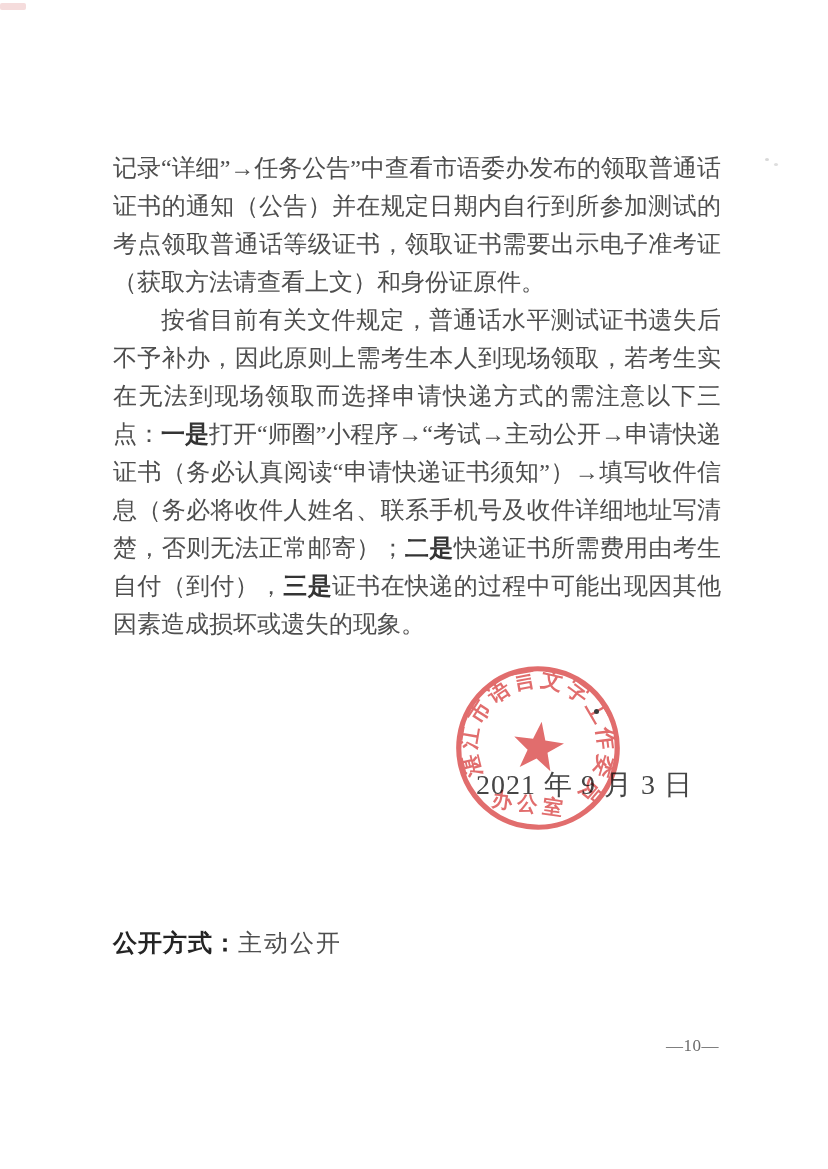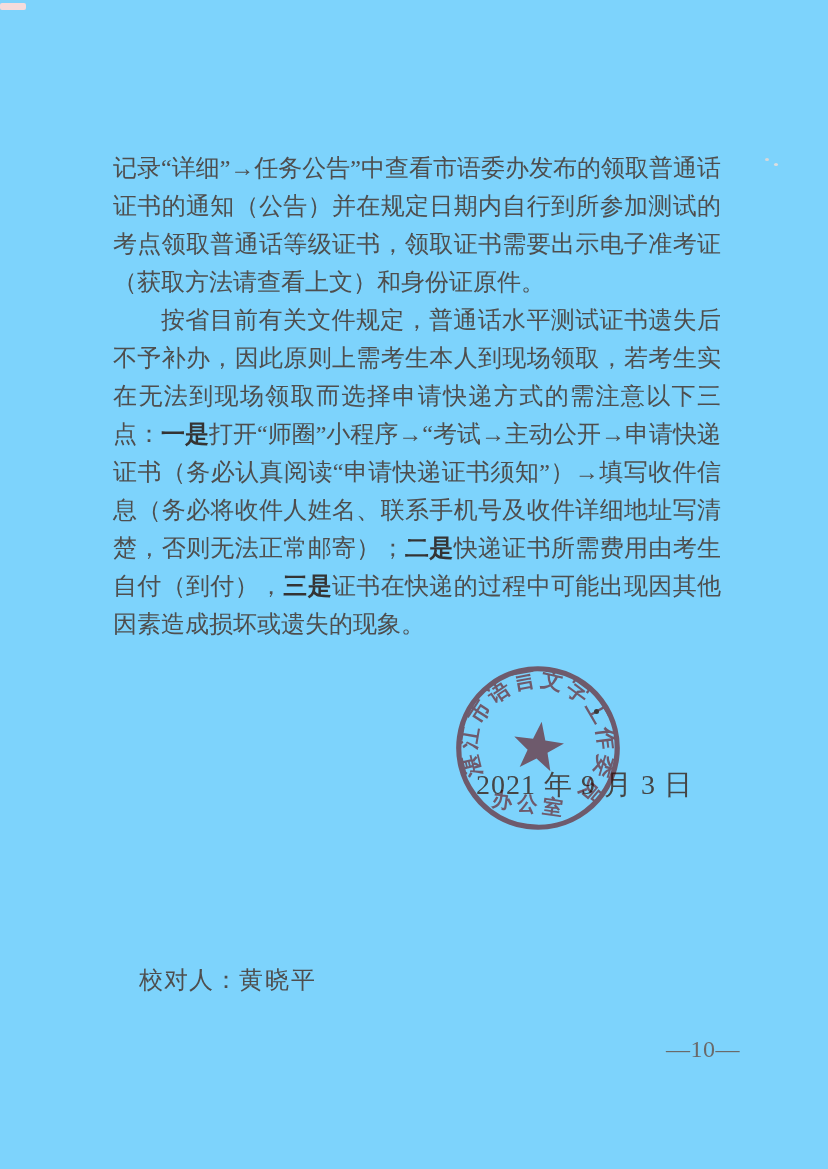--- a/index.html
+++ b/index.html
@@ -1,20 +1,20 @@
 <!DOCTYPE html>
 <html><head>
 <meta charset="utf-8">
 <style>
   html,body { margin:0; padding:0; background:#e8e8e8; }
   .page {
     position:relative;
     width:828px; height:1169px;
     margin:0 auto;
-    background:#7dd3fc;
+    background:#ffffff;
     font-family:"Liberation Serif", serif;
     overflow:hidden;
   }
   
   .body-text {
     position:absolute;
     left:113px; top:149px; width:608px;
     font-size:24px; line-height:38px;
     color:#4e4e4e;
     text-align:justify;
@@ -49,21 +49,21 @@
   .footer-line { position:absolute; font-size:24px; white-space:nowrap; }
   .footer-line.l1 { left:113px; top:927px; }
   .footer-line.l2 { left:139px; top:964px; }
   .footer-label-bold { font-weight:bold; color:#242424; letter-spacing:1px; }
   .footer-label-reg  { color:#4e4e4e; letter-spacing:1px; }
   .footer-value { color:#4e4e4e; letter-spacing:2px; }
 
   
   .page-number {
     position:absolute; left:666px; top:1036px;
-    font-size:24px; color:#6a6a6a; letter-spacing:0.5px;
+    font-size:17px; color:#6a6a6a; letter-spacing:0.5px;
   }
 
   
   .artifact-pink-line {
     position:absolute; left:0; top:3px; width:26px; height:7px;
     background:#f5dcdc; border-radius:2px;
   }
   .artifact-ink-dot {
     position:absolute; left:594px; top:709px; width:5px; height:5px;
     background:#3a3a3a; border-radius:50%;
@@ -98,19 +98,19 @@
       <text font-size="25" letter-spacing="3.5" fill="#db4c4c">
         <textPath href="#sealArc" startOffset="2">湛江市语言文字工作委员会</textPath>
       </text>
       <path d="M100,70 L107.05,90.29 L128.53,90.73 L111.41,103.71 L117.63,124.27 L100,112 L82.37,124.27 L88.59,103.71 L71.47,90.73 L92.95,90.29 Z" fill="#db4c4c"></path>
       <text x="100" y="172" text-anchor="middle" font-size="23" letter-spacing="6" fill="#db4c4c">办公室</text>
     </g>
   </svg>
 
   <div class="artifact-ink-dot"></div>
 
-  <div class="footer-line l2">
-    <span class="footer-label-reg">校对人：</span><span class="footer-value">黄晓平</span>
+  <div class="footer-line l1">
+    <span class="footer-label-bold">公开方式：</span><span class="footer-value">主动公开</span>
   </div>
 
   <div class="page-number">—10—</div>
 
 </div>
 
 </body></html>

